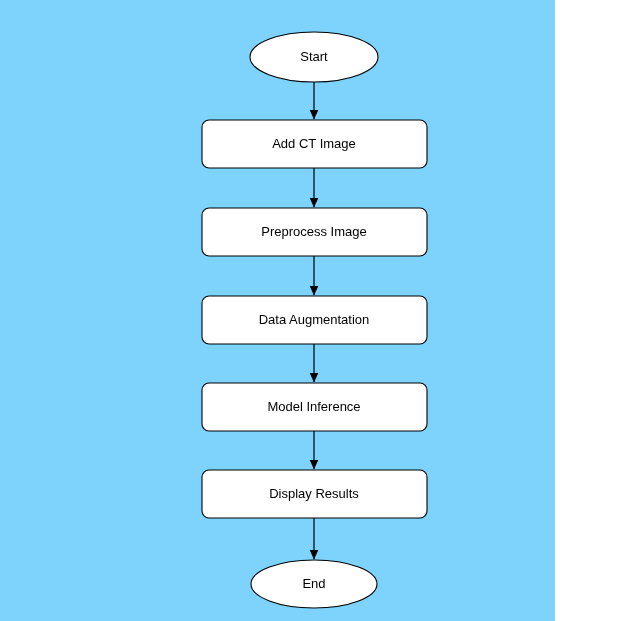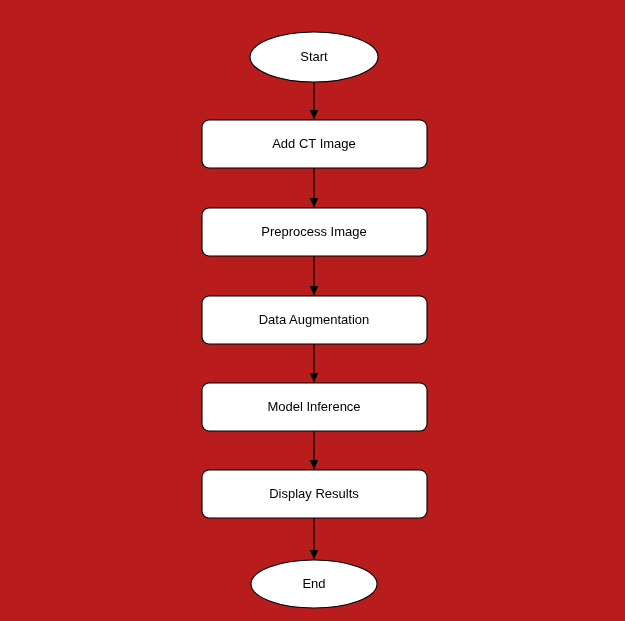--- a/index.html
+++ b/index.html
@@ -6,23 +6,23 @@
     margin: 0;
     padding: 0;
     width: 625px;
     height: 621px;
     background: #ffffff;
     font-family: "Liberation Sans", sans-serif;
     overflow: hidden;
   }
   .canvas {
     position: relative;
-    width: 625px;
+    width: 555px;
     height: 621px;
-    background: #b91c1c;
+    background: #7dd3fc;
     text-align: center;
   }
   svg { display: block; }
   .node-shape {
     fill: #ffffff;
     stroke: #000000;
     stroke-width: 1.1;
   }
   .node-label {
     fill: #000000;

